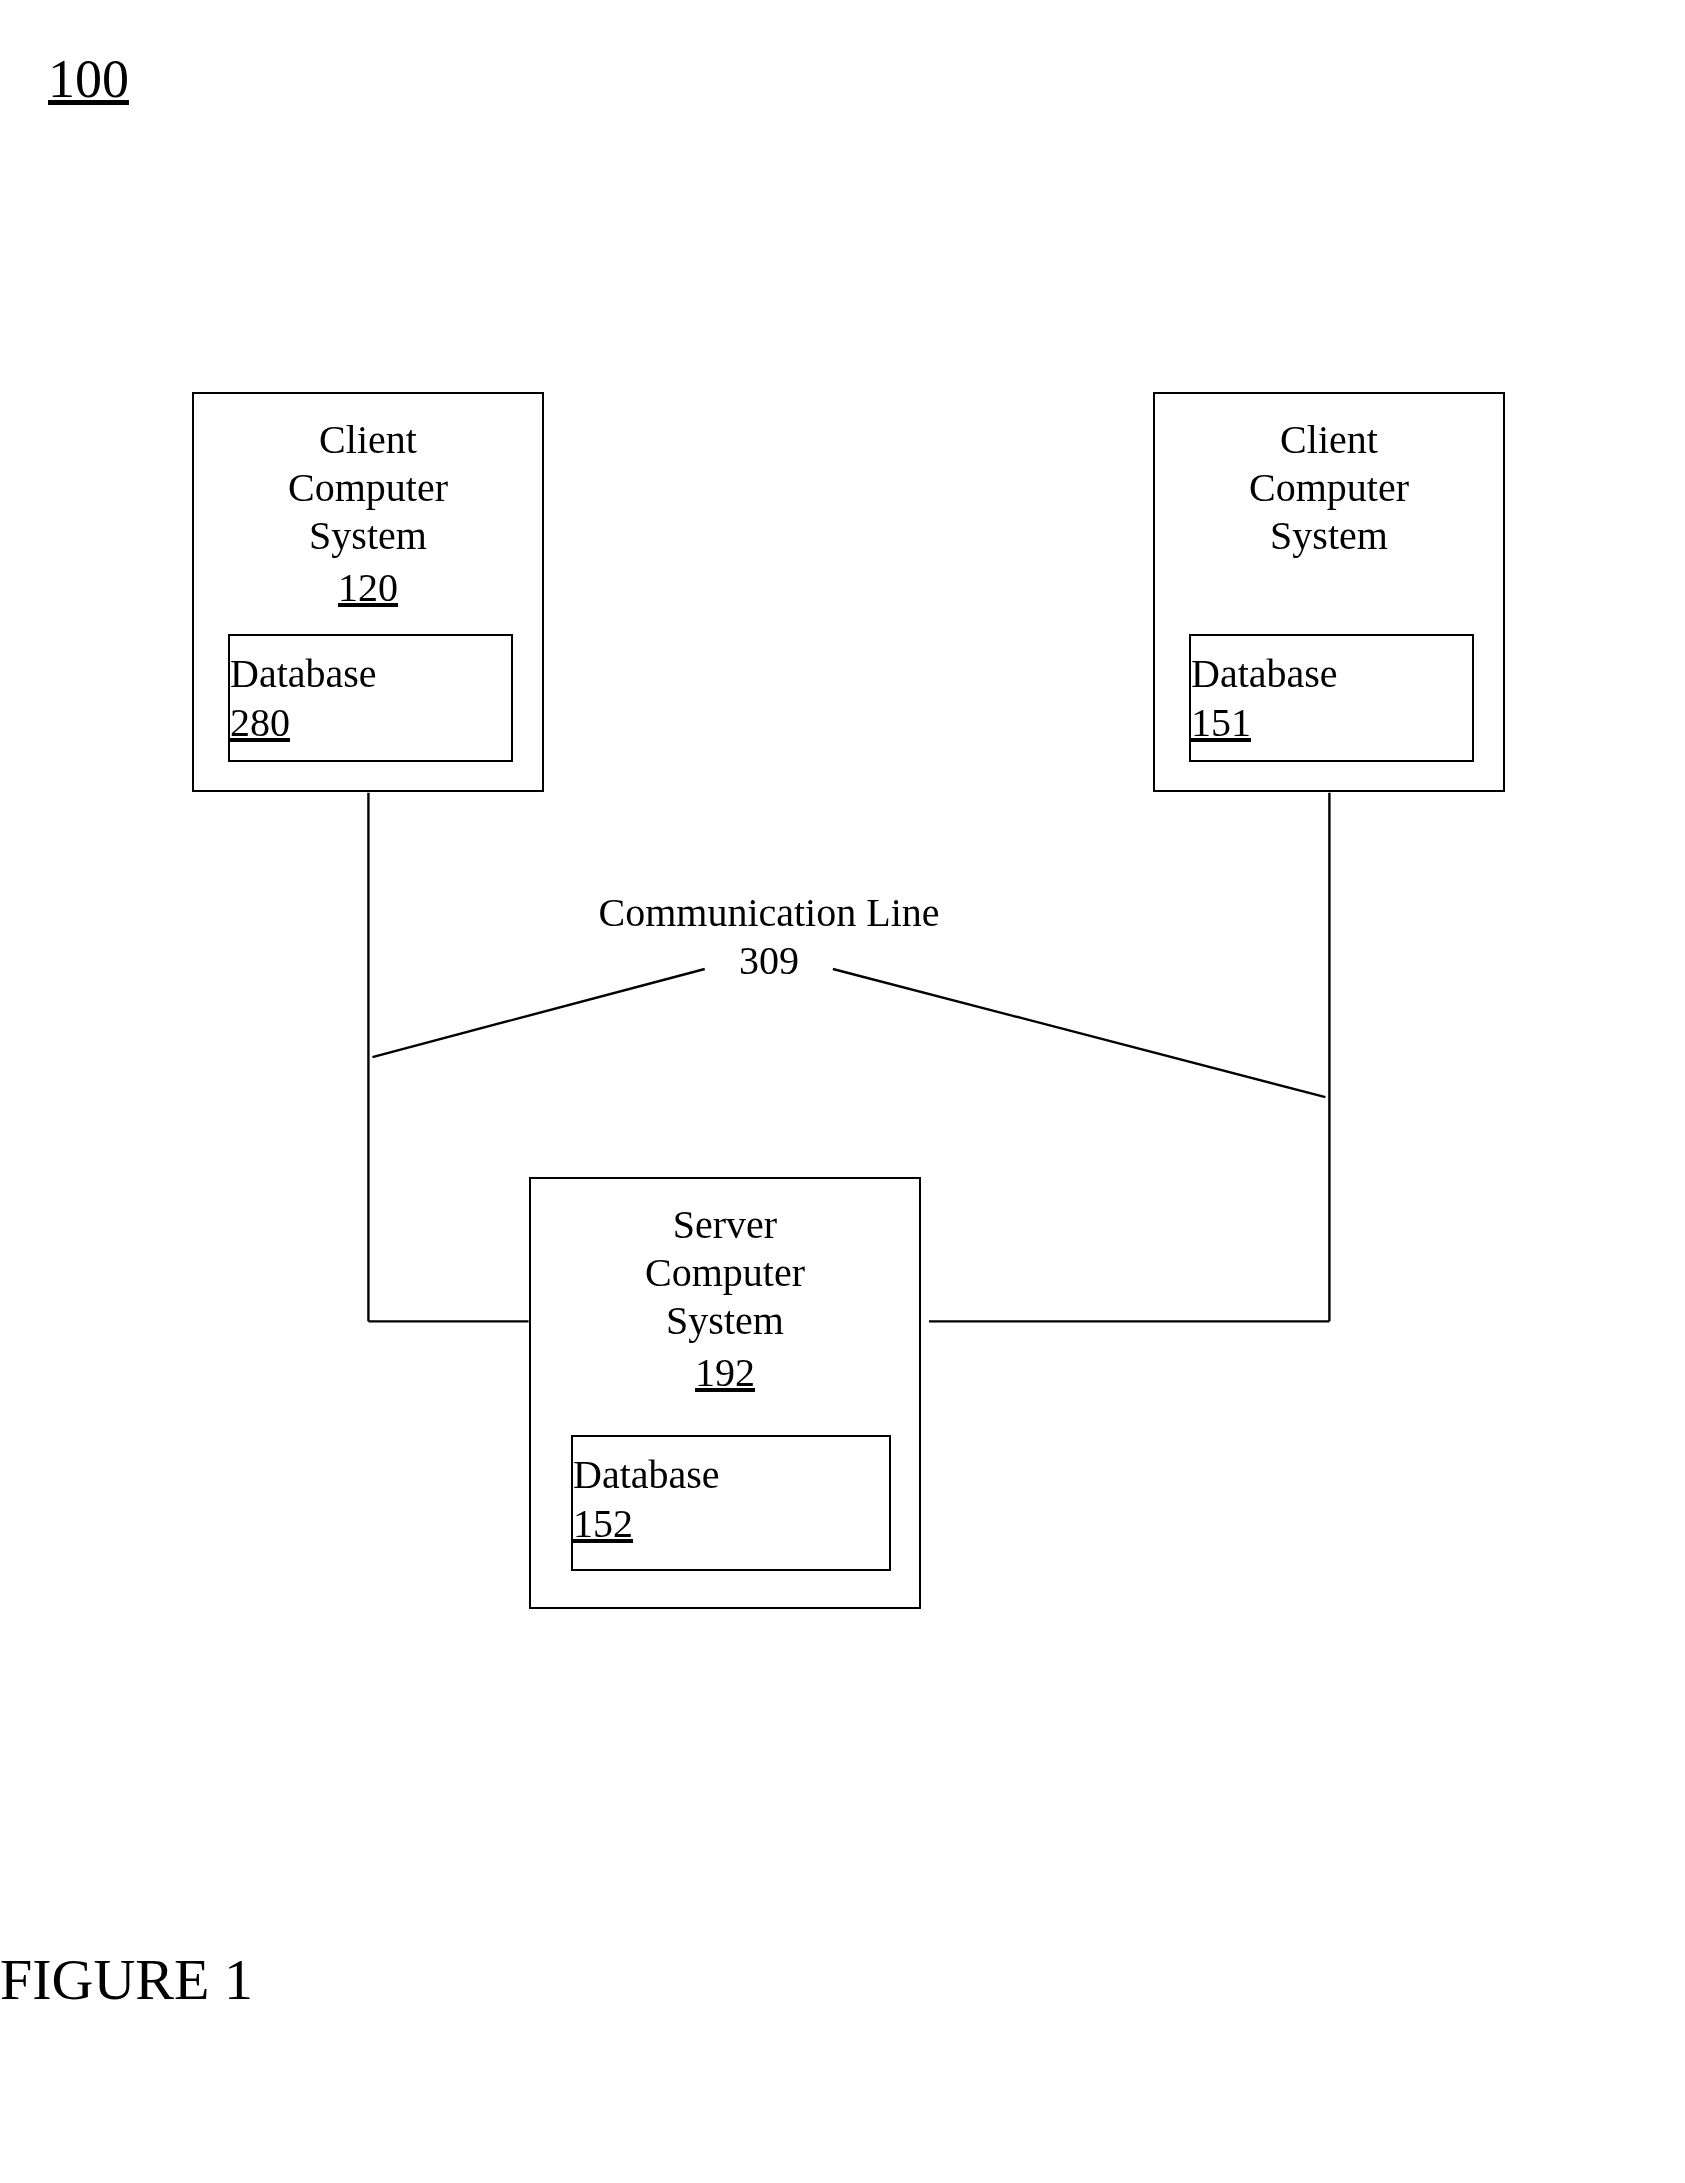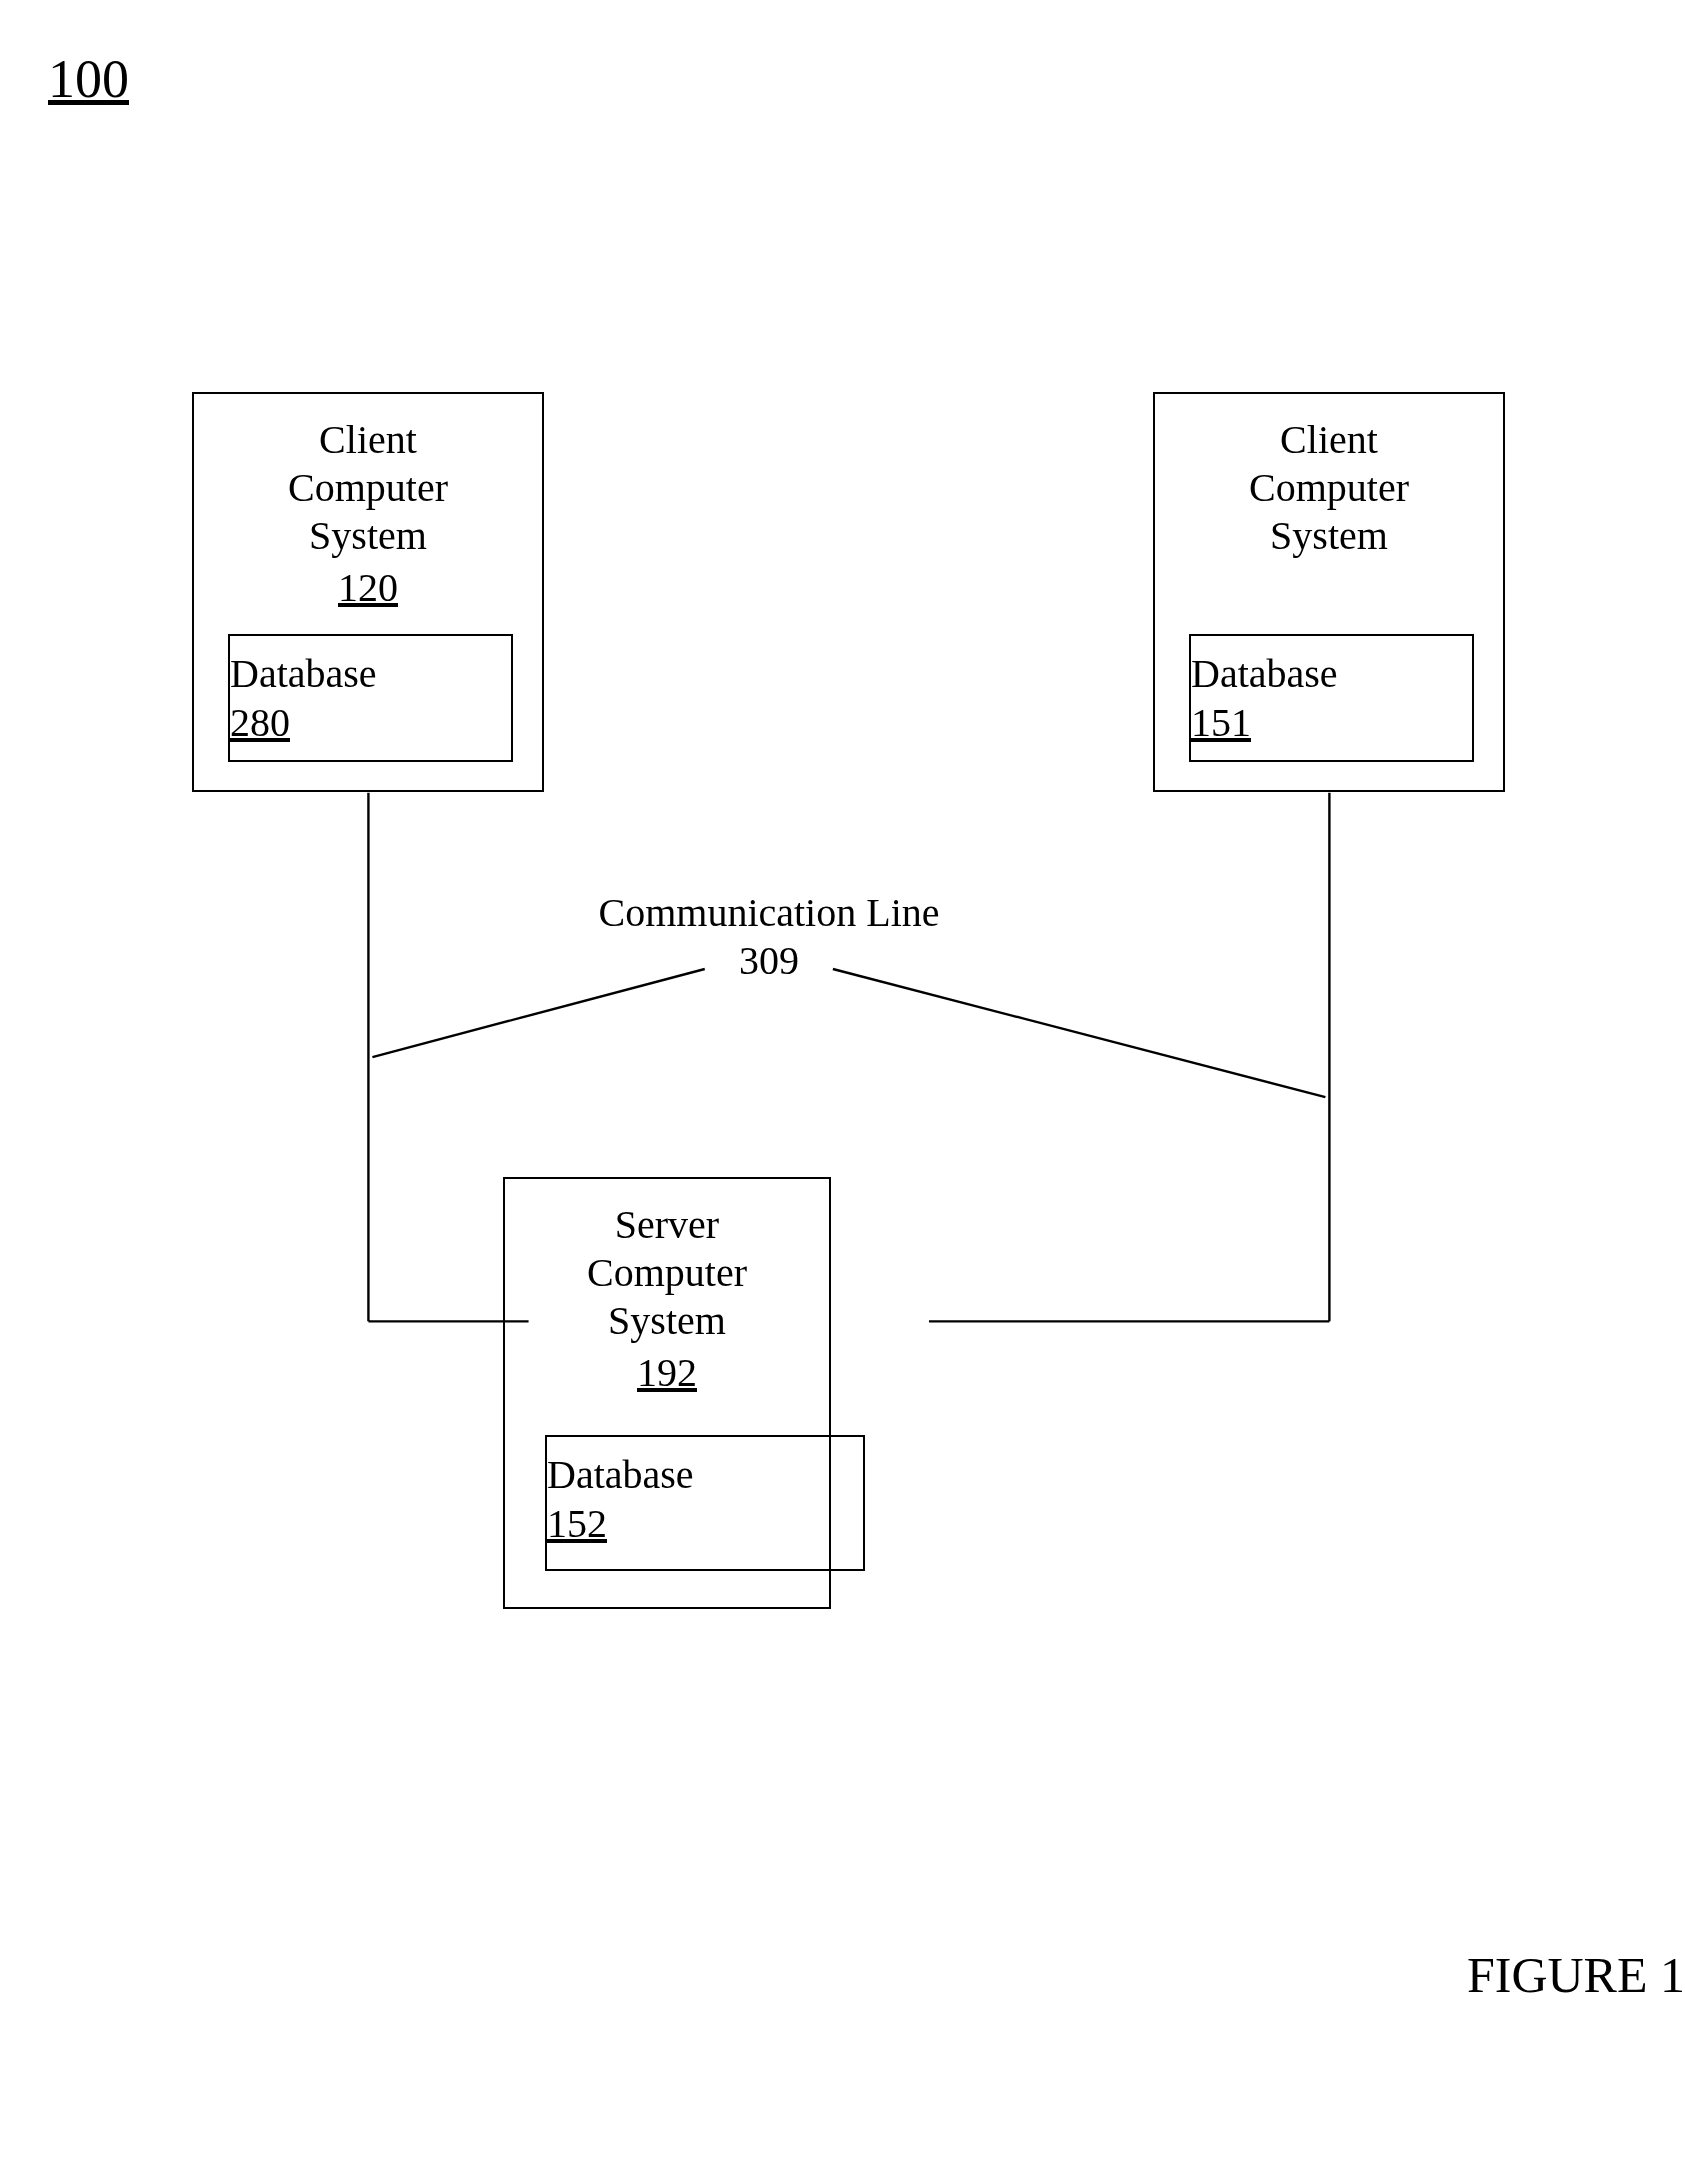--- a/index.html
+++ b/index.html
@@ -19,22 +19,22 @@
     left: 48px;
     top: 48px;
     font-size: 54px;
     text-decoration: underline;
   }
   .caption {
     position: absolute;
     left: 0;
     width: 1685px;
     top: 1946px;
-    text-align: right;
-    font-size: 50px;
+    text-align: left;
+    font-size: 58px;
   }
   .box {
     position: absolute;
     border: 2.4px solid #000;
     box-sizing: border-box;
     text-align: center;
   }
   .box .title-lines {
     font-size: 40px;
     line-height: 1.2;
@@ -104,21 +104,21 @@
       <div>Client</div>
       <div>Computer</div>
       <div>System</div>
     </div>
     <div class="db" style="left:34px; top:240px; width:285px; height:128px;">
       <div class="db-label">Database</div>
       <div class="db-ref">151</div>
     </div>
   </div>
 
-  <div class="box" style="left:503px; top:1177px; width:328px; height:432px;">
+  <div class="box" style="left:529px; top:1177px; width:392px; height:432px;">
     <div class="title-lines">
       <div>Server</div>
       <div>Computer</div>
       <div>System</div>
     </div>
     <div class="ref">192</div>
     <div class="db" style="left:40px; top:256px; width:320px; height:136px;">
       <div class="db-label">Database</div>
       <div class="db-ref">152</div>
     </div>

